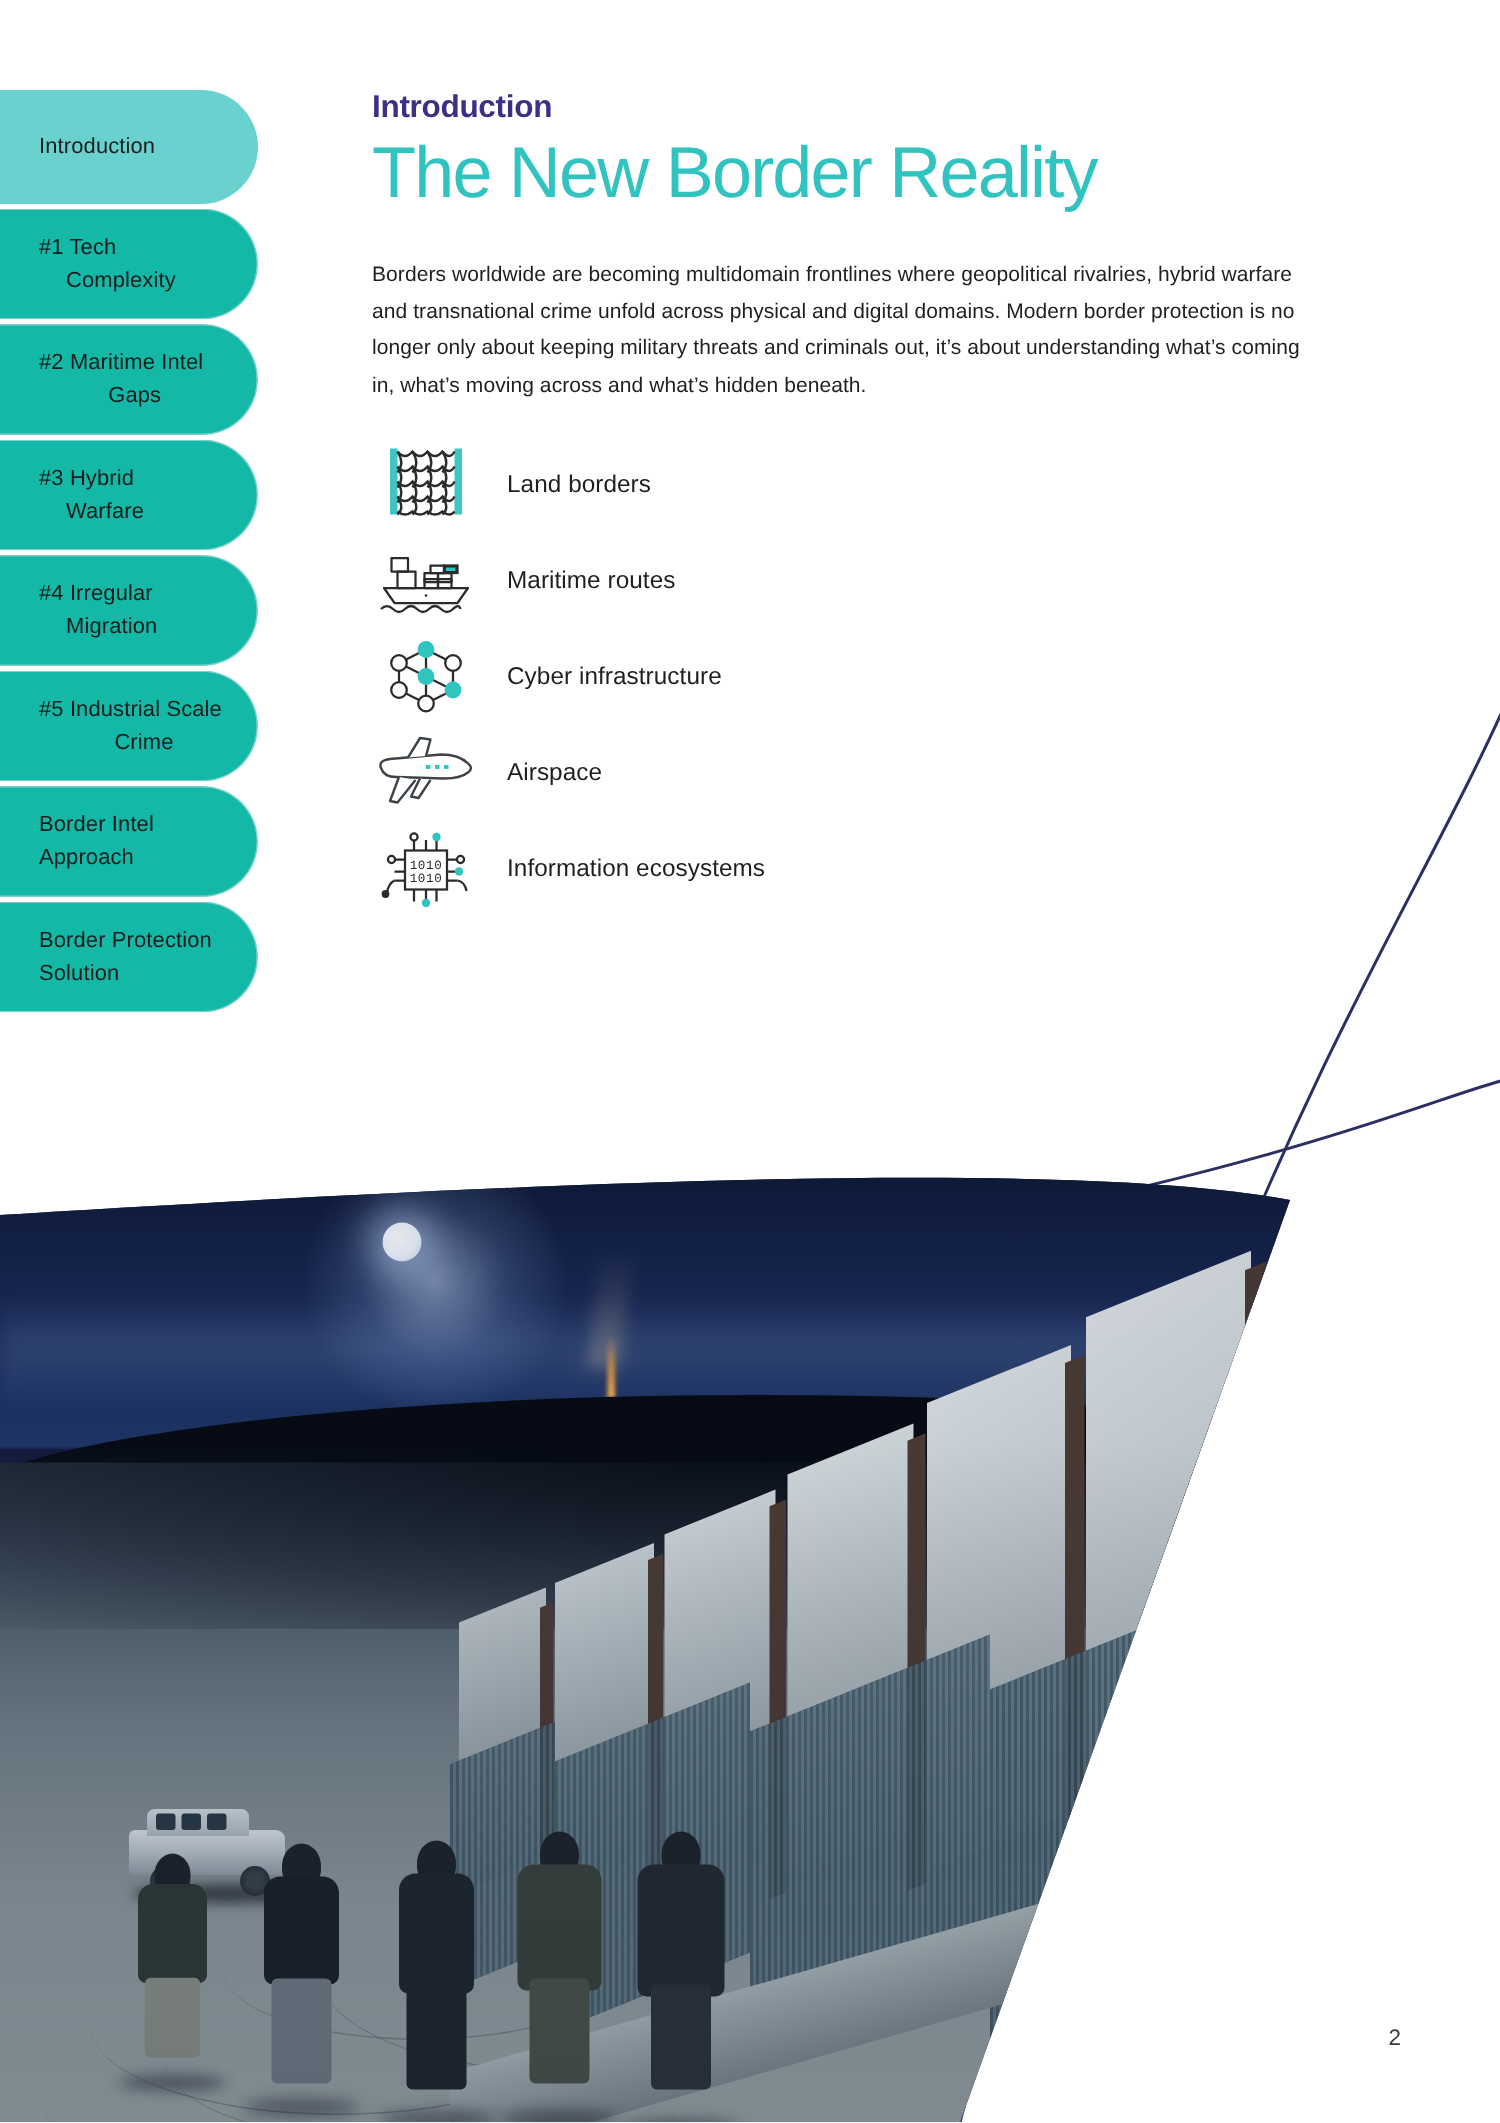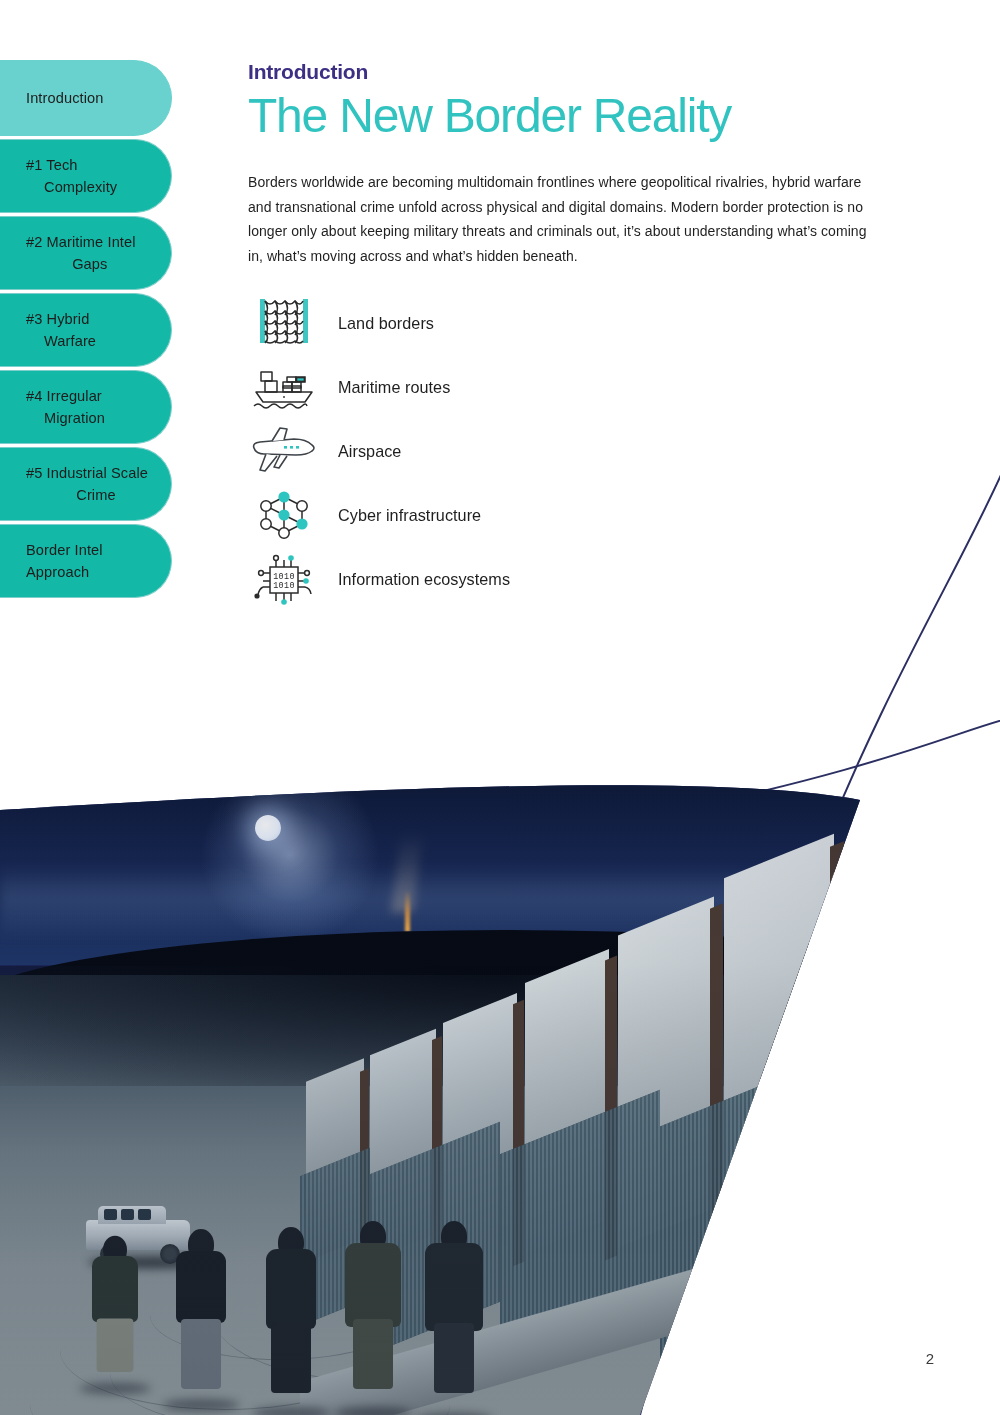--- a/index.html
+++ b/index.html
@@ -303,20 +303,26 @@
       </div>
     </div>
 
     <div class="nav-pill">
       <div class="nav-label">
         <span>Border Intel</span><br>
         <span>Approach</span>
       </div>
     </div>
 
+    <div class="nav-pill">
+      <div class="nav-label">
+        <span>Border Protection</span><br>
+        <span>Solution</span>
+      </div>
+    </div>
 
 
   </nav>
 
   <main class="content">
 
     <div class="eyebrow">Introduction</div>
     <h1 class="headline">The New Border Reality</h1>
 
     <p class="para lead">Borders worldwide are becoming multidomain frontlines where geopolitical rivalries, hybrid warfare and transnational crime unfold across physical and digital domains. Modern border protection is no longer only about keeping military threats and criminals out, it’s about understanding what’s coming in, what’s moving across and what’s hidden beneath.</p>
@@ -364,53 +370,53 @@
               <path d="M3 44 q4 -4 8 0 q4 4 8 0 q4 -4 8 0 q4 4 8 0 q4 -4 8 0 q4 4 8 0 q4 -4 5 0"></path>
             </g>
             <circle cx="33" cy="35" r="0.9" fill="#2b2b2b"></circle>
           </svg>
         </div>
         <div class="threat-label">Maritime routes</div>
       </div>
 
       <div class="threat-row">
         <div class="threat-icon">
-          <svg width="68" height="50" viewBox="0 0 68 50">
-            <g stroke="#3d4348" stroke-width="1.6" fill="#ffffff" stroke-linejoin="round">
-              <path d="M4 22 q-2 -5 6 -6 L44 13 q12 0 18 6 q4 3 0 6 q-5 4 -16 4 L14 28 q-8 0 -10 -6 Z"></path>
-              <path d="M22 15 L30 2 L37 3 L34 14"></path>
-              <path d="M16 28 L10 44 L15 45 L27 30"></path>
-              <path d="M30 29 L24 41 L29 42 L37 30"></path>
-            </g>
-            <rect x="34" y="20" width="3" height="2.6" fill="#2ec4c0"></rect>
-            <rect x="40" y="20" width="3" height="2.6" fill="#2ec4c0"></rect>
-            <rect x="46" y="20" width="3" height="2.6" fill="#2ec4c0"></rect>
-          </svg>
-        </div>
-        <div class="threat-label">Airspace</div>
-      </div>
-
-      <div class="threat-row">
-        <div class="threat-icon">
           <svg width="62" height="56" viewBox="0 0 62 56">
             <g stroke="#2b2b2b" stroke-width="1.5" fill="none">
               <path d="M31 10 L13 19 M31 10 L49 19 M13 19 L13 37 M49 19 L49 37
                        M13 37 L31 46 M49 37 L31 46 M31 10 L31 28 M31 28 L13 19
                        M31 28 L49 37 M31 28 L31 46"></path>
             </g>
             <circle cx="13" cy="19" r="5.2" fill="#ffffff" stroke="#2b2b2b" stroke-width="1.5"></circle>
             <circle cx="49" cy="19" r="5.2" fill="#ffffff" stroke="#2b2b2b" stroke-width="1.5"></circle>
             <circle cx="13" cy="37" r="5.2" fill="#ffffff" stroke="#2b2b2b" stroke-width="1.5"></circle>
             <circle cx="31" cy="46" r="5.2" fill="#ffffff" stroke="#2b2b2b" stroke-width="1.5"></circle>
             <circle cx="31" cy="10" r="5.6" fill="#2ec4c0"></circle>
             <circle cx="31" cy="28" r="5.6" fill="#2ec4c0"></circle>
             <circle cx="49" cy="37" r="5.6" fill="#2ec4c0"></circle>
           </svg>
         </div>
         <div class="threat-label">Cyber infrastructure</div>
+      </div>
+
+      <div class="threat-row">
+        <div class="threat-icon">
+          <svg width="68" height="50" viewBox="0 0 68 50">
+            <g stroke="#3d4348" stroke-width="1.6" fill="#ffffff" stroke-linejoin="round">
+              <path d="M4 22 q-2 -5 6 -6 L44 13 q12 0 18 6 q4 3 0 6 q-5 4 -16 4 L14 28 q-8 0 -10 -6 Z"></path>
+              <path d="M22 15 L30 2 L37 3 L34 14"></path>
+              <path d="M16 28 L10 44 L15 45 L27 30"></path>
+              <path d="M30 29 L24 41 L29 42 L37 30"></path>
+            </g>
+            <rect x="34" y="20" width="3" height="2.6" fill="#2ec4c0"></rect>
+            <rect x="40" y="20" width="3" height="2.6" fill="#2ec4c0"></rect>
+            <rect x="46" y="20" width="3" height="2.6" fill="#2ec4c0"></rect>
+          </svg>
+        </div>
+        <div class="threat-label">Airspace</div>
       </div>
 
       <div class="threat-row">
         <div class="threat-icon">
           <svg width="62" height="56" viewBox="0 0 62 56">
             <g stroke="#2b2b2b" stroke-width="1.5" fill="none">
               <rect x="17" y="16" width="28" height="26"></rect>
               <path d="M23 16 L23 8 M31 16 L31 9 M38 16 L38 8"></path>
               <path d="M23 42 L23 50 M31 42 L31 50 M38 42 L38 50"></path>
               <path d="M17 22 L9 22 M17 30 L10 30 M17 36 L10 36"></path>

